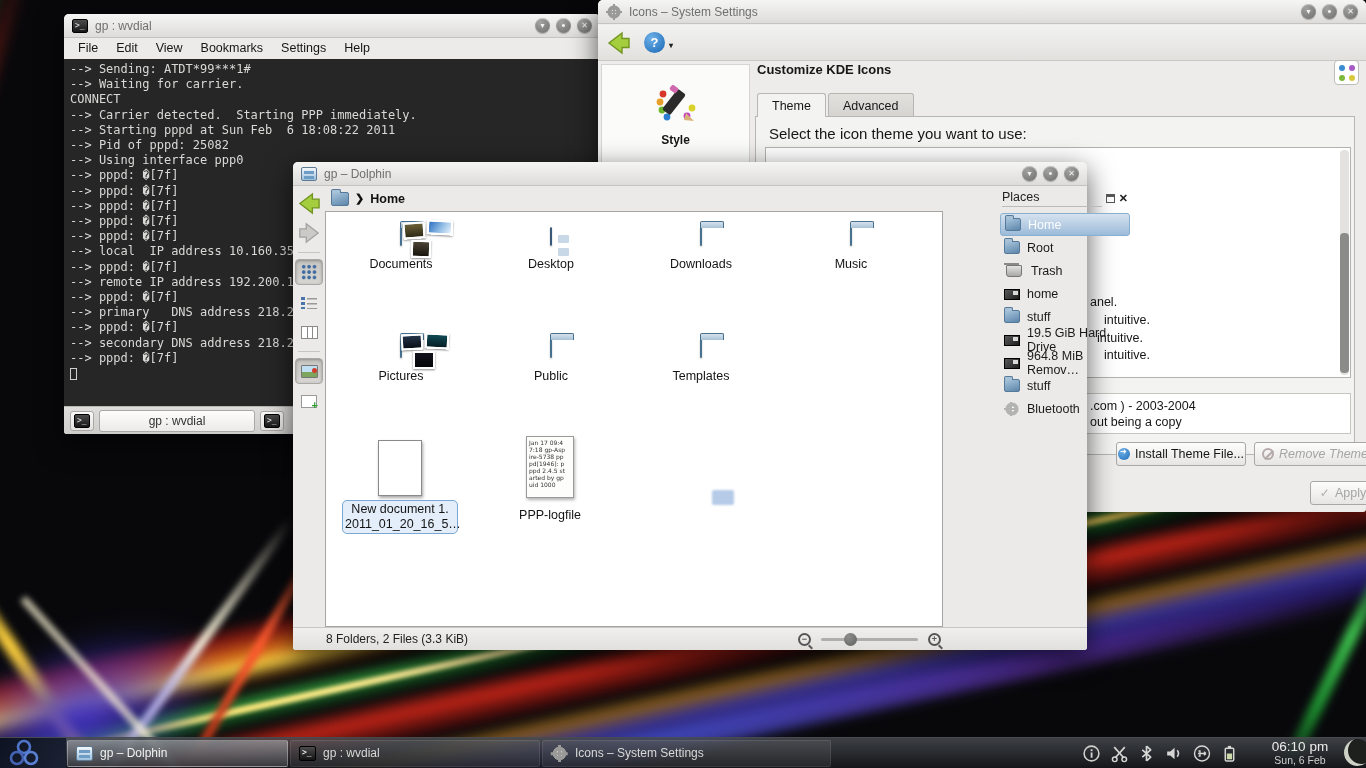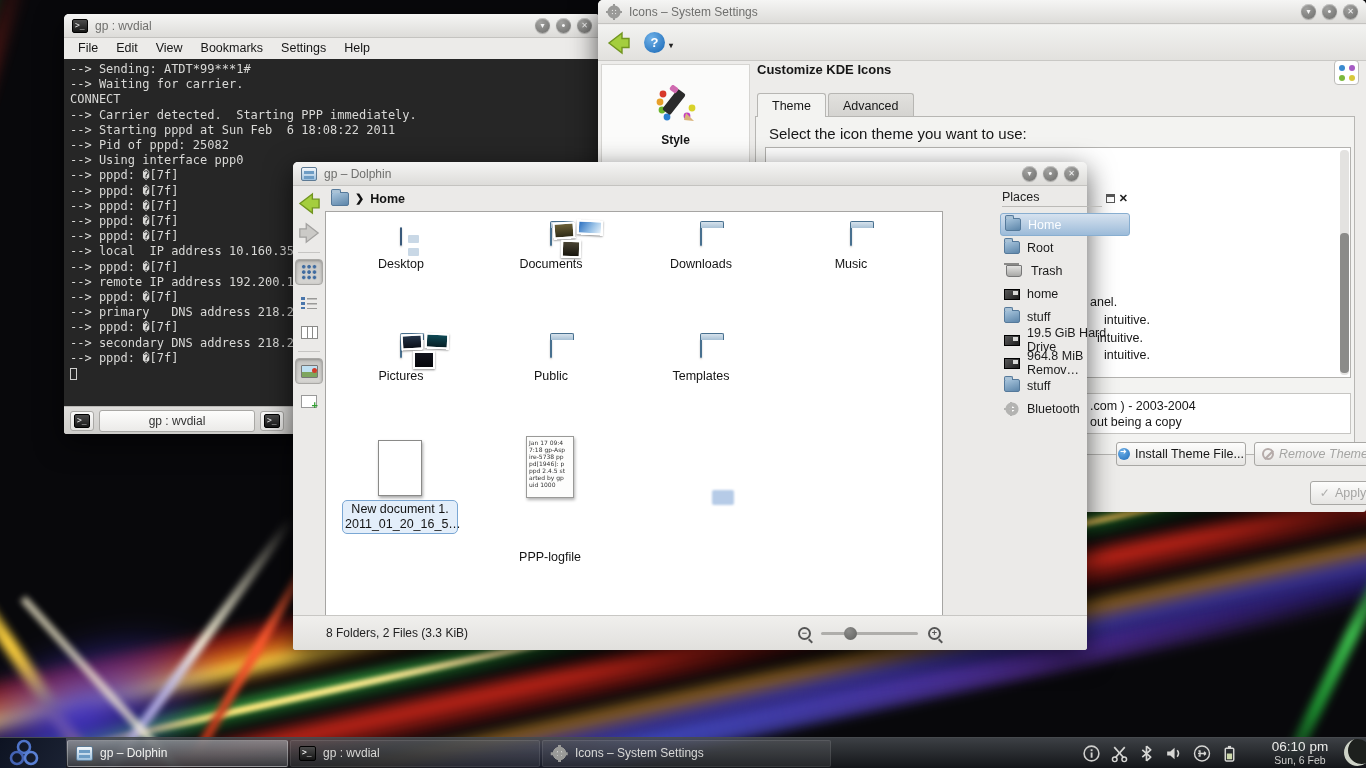--- a/index.html
+++ b/index.html
@@ -153,42 +153,42 @@
     background:radial-gradient(circle at 70% 38%,rgba(255,255,255,.20) 0 9px,transparent 10px),linear-gradient(150deg,#8fb2cf,#4f7599);}
   .ficon.desktop::before{content:"";position:absolute;left:7px;top:7px;width:11px;height:8px;background:#c9d8e6;border:none;border-radius:1px;
     box-shadow:0 13px 0 #c9d8e6;}
   .ficon.desktop::after{content:"";position:absolute;left:2px;right:2px;top:auto;bottom:2px;height:5px;background:#3c4046;border-radius:2px;}
   .flabel{display:block;margin-top:11px;font-size:12.5px;color:#141414;}
   .file-newdoc-icon{position:absolute;left:52px;top:228px;width:44px;height:56px;background:#fff;border:1px solid #8a8a88;box-shadow:1px 2px 3px rgba(0,0,0,.35);}
   .newdoc-sel{position:absolute;left:16px;top:288px;width:116px;padding:1px 2px;border:1px solid #7aa7d4;background:#e3eefa;border-radius:5px;
     font-size:12.5px;color:#141414;text-align:center;line-height:15px;}
   .file-log-icon{position:absolute;left:200px;top:224px;width:48px;height:62px;background:#fdfdfc;border:1px solid #9a9a98;box-shadow:1px 2px 3px rgba(0,0,0,.3);
     padding:2px 2px;font-size:6px;line-height:7px;color:#333;white-space:pre-line;overflow:hidden;font-family:"DejaVu Sans",sans-serif;}
-  .file-log-label{position:absolute;left:178px;top:296px;width:92px;text-align:center;font-size:12.5px;color:#141414;margin-top:42px;}
+  .file-log-label{position:absolute;left:178px;top:296px;width:92px;text-align:center;font-size:12.5px;color:#141414;}
   .drag-artifact{position:absolute;left:386px;top:278px;width:22px;height:15px;background:rgba(122,160,212,.55);border-radius:2px;filter:blur(1px);}
   
   .d-places{position:absolute;left:660px;top:26px;width:130px;bottom:23px;margin-left:47px;}
   .p-head{display:flex;align-items:center;font-size:12.5px;color:#222;padding:2px 2px 6px 2px;gap:4px;}
   .p-head .ph-label{flex:1;border-bottom:1px solid #bbbab7;padding-bottom:2px;}
   .float-ico{width:9px;height:9px;border:1px solid #555;border-top-width:3px;}
   .close-ico{font-size:11px;font-weight:bold;color:#222;}
   .place{display:flex;align-items:center;gap:7px;height:23px;padding:0 4px;border-radius:3px;font-size:12.5px;color:#1a1a1a;}
   .place.selected{background:linear-gradient(#d6e2ef,#9cbbd9);border:1px solid #88aed0;color:#fbfdff;}
   .p-icon{width:16px;height:13px;position:relative;flex:0 0 16px;}
   .p-icon.home,.p-icon.folder{border:1px solid #55799a;border-radius:2px;background:linear-gradient(160deg,#a7c4dc,#5d86aa);}
   .p-icon.home::before,.p-icon.folder::before{content:"";position:absolute;left:-1px;top:-4px;width:7px;height:3px;background:#a9c2d6;border:1px solid #55799a;border-bottom:none;border-radius:2px 2px 0 0;}
   .p-icon.trash{width:11px;height:12px;margin:0 2px;border:1px solid #777;border-radius:1px 1px 3px 3px;background:linear-gradient(#e3e3e1,#a8a8a6);}
   .p-icon.trash::before{content:"";position:absolute;left:-3px;top:-3px;width:15px;height:2px;background:#8a8a88;}
   .p-icon.device{width:14px;height:11px;margin-top:1px;background:linear-gradient(135deg,#5a5a5a,#1c1c1c);border:1px solid #000;}
   .p-icon.device::before{content:"";position:absolute;right:1px;top:1px;width:5px;height:4px;background:#d9d9d7;}
   .p-icon.gear{width:14px;height:14px;border-radius:50%;background:radial-gradient(circle,#fff 2px,#b3b3b1 3px 6px,transparent 7px);}
   .p-icon.gear::before,.p-icon.gear::after{content:"";position:absolute;left:6px;top:0;width:2px;height:14px;background:#b3b3b1;}
   .p-icon.gear::after{transform:rotate(90deg);}
   
-  .d-status{position:absolute;left:0;right:0;bottom:0;height:35px;background:linear-gradient(#f0efed,#e1e0dd);border-top:1px solid #c8c7c4;
+  .d-status{position:absolute;left:0;right:0;bottom:0;height:23px;background:linear-gradient(#f0efed,#e1e0dd);border-top:1px solid #c8c7c4;
     border-radius:0 0 3px 3px;display:flex;align-items:center;font-size:12px;color:#222;}
   .d-status .stext{margin-left:33px;}
   .zoomctl{position:absolute;display:flex;align-items:center;}
   .mag{width:13px;height:13px;border:2px solid #555;border-radius:50%;position:relative;font-size:9px;line-height:9px;text-align:center;color:#555;font-weight:bold;}
   .mag::after{content:"";position:absolute;right:-4px;bottom:-4px;width:5px;height:2px;background:#555;transform:rotate(45deg);}
   .ztrack{width:97px;height:3px;background:#afaeab;border-radius:2px;margin:0 10px;position:relative;}
   .zhandle{position:absolute;left:24%;top:-5px;width:13px;height:13px;border-radius:50%;background:radial-gradient(circle at 35% 30%,#8d8d8b,#5f5f5d);}
 
   
   #taskbar{position:absolute;left:0;right:0;bottom:0;height:31px;z-index:40;
@@ -402,31 +402,31 @@
         </span>
       <span class="tool">
           <span class="split-glyph"></span>
         </span>
     </div>
 
     <div class="d-view">
       <div class="d-grid">
 
           <div class="fitem">
+            <span class="ficon photos">
+              <span class="th t1"></span><span class="th t2"></span><span class="th t3"></span>
+            </span>
+            <span class="flabel">Documents</span>
+          </div>
+
+          <div class="fitem">
             <span class="ficon desktop">
               
             </span>
             <span class="flabel">Desktop</span>
-          </div>
-
-          <div class="fitem">
-            <span class="ficon photos">
-              <span class="th t1"></span><span class="th t2"></span><span class="th t3"></span>
-            </span>
-            <span class="flabel">Documents</span>
           </div>
 
           <div class="fitem">
             <span class="ficon plain">
               
             </span>
             <span class="flabel">Downloads</span>
           </div>
 
           <div class="fitem">

